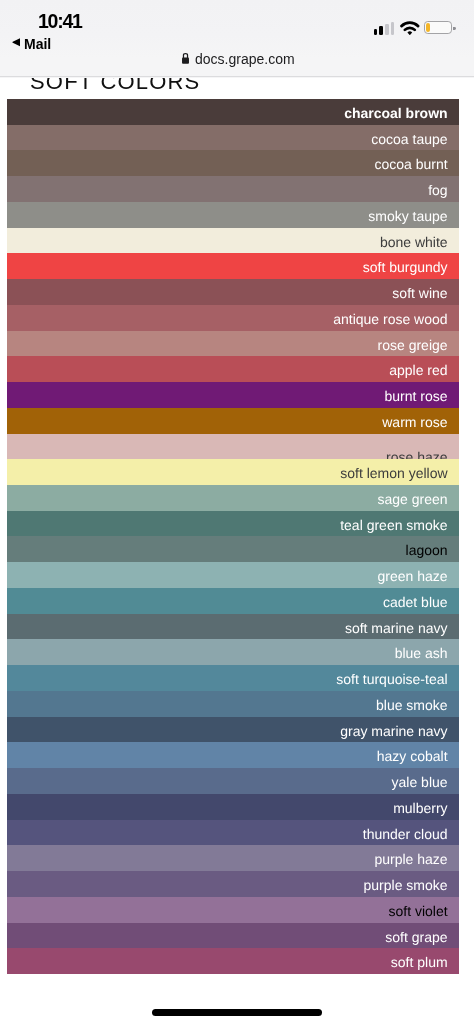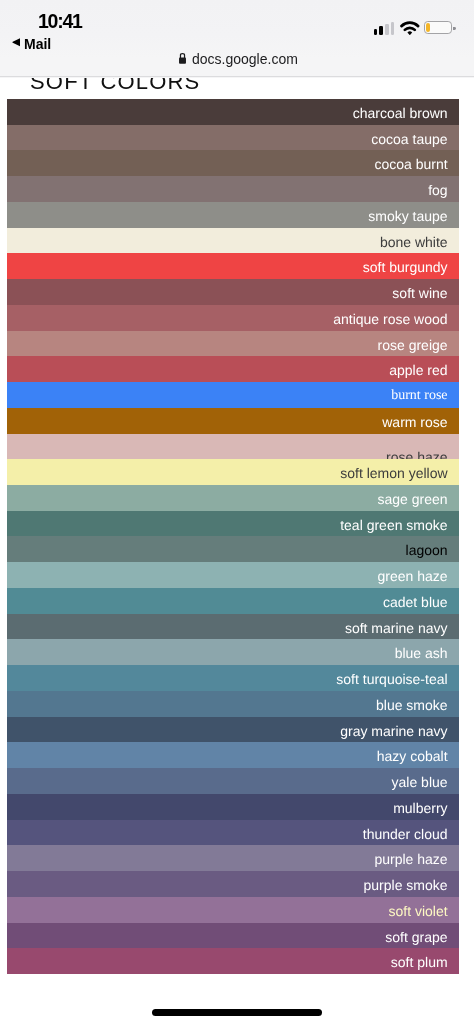--- a/index.html
+++ b/index.html
@@ -96,31 +96,31 @@
     </div>
 
     <div class="urlbar">
       <span class="lock">
         <svg width="7.0" height="10.7" viewBox="0 0 67 103" xmlns="http://www.w3.org/2000/svg">
           <path fill="#1c1c1e" fill-rule="evenodd" d="M8 51 V19 C8 8.5 16.5 1 33.5 1 C50.5 1 59 8.5 59 19 V51 H47 V19
                    C47 13 41 11 33.5 11 C26 11 20 13 20 19 V51 Z"></path>
           <rect fill="#1c1c1e" x="0" y="44" width="67" height="59" rx="9"></rect>
         </svg>
       </span>
-      <span class="url">docs.google.com</span>
+      <span class="url">docs.grape.com</span>
     </div>
 
     <div class="chrome-divider"></div>
   </div>
 
   <div class="page">
     <div class="title">SOFT COLORS</div>
     <div class="table" id="swatch-table">
         <div class="row" style="background: rgb(74, 60, 58);">
-          <span class="name" style="color: rgb(255, 255, 255);">charcoal brown</span>
+          <span class="name" style="color: rgb(255, 255, 255); font-weight: bold;">charcoal brown</span>
         </div>
         <div class="row" style="background: rgb(132, 109, 104);">
           <span class="name" style="color: rgb(255, 255, 255);">cocoa taupe</span>
         </div>
         <div class="row" style="background: rgb(115, 96, 85);">
           <span class="name" style="color: rgb(255, 255, 255);">cocoa burnt</span>
         </div>
         <div class="row" style="background: rgb(130, 114, 114);">
           <span class="name" style="color: rgb(255, 255, 255);">fog</span>
         </div>
@@ -138,21 +138,21 @@
         </div>
         <div class="row" style="background: rgb(166, 96, 101);">
           <span class="name" style="color: rgb(255, 255, 255);">antique rose wood</span>
         </div>
         <div class="row" style="background: rgb(183, 133, 128);">
           <span class="name" style="color: rgb(255, 255, 255);">rose greige</span>
         </div>
         <div class="row" style="background: rgb(185, 78, 87);">
           <span class="name" style="color: rgb(255, 255, 255);">apple red</span>
         </div>
-        <div class="row" style="background: #3b82f6; font-family: Liberation Serif, serif;">
+        <div class="row" style="background: #701a75;">
           <span class="name" style="color: rgb(255, 255, 255);">burnt rose</span>
         </div>
         <div class="row" style="background: #a16207;">
           <span class="name" style="color: rgb(255, 255, 255);">warm rose</span>
         </div>
         <div class="row" style="background: rgb(217, 184, 182);">
           <span class="name" style="color: rgb(60, 60, 60); margin-top: 18px;">rose haze</span>
         </div>
         <div class="row" style="background: rgb(244, 239, 169);">
           <span class="name" style="color: rgb(60, 60, 60);">soft lemon yellow</span>
@@ -199,21 +199,21 @@
         <div class="row" style="background: rgb(85, 84, 125);">
           <span class="name" style="color: rgb(255, 255, 255);">thunder cloud</span>
         </div>
         <div class="row" style="background: rgb(130, 122, 151);">
           <span class="name" style="color: rgb(255, 255, 255);">purple haze</span>
         </div>
         <div class="row" style="background: rgb(106, 91, 130);">
           <span class="name" style="color: rgb(255, 255, 255);">purple smoke</span>
         </div>
         <div class="row" style="background: rgb(147, 113, 152);">
-          <span class="name" style="color: #fef9c3;">soft violet</span>
+          <span class="name" style="color: #000000;">soft violet</span>
         </div>
         <div class="row" style="background: rgb(113, 77, 119);">
           <span class="name" style="color: rgb(255, 255, 255);">soft grape</span>
         </div>
         <div class="row" style="background: rgb(152, 73, 110);">
           <span class="name" style="color: rgb(255, 255, 255);">soft plum</span>
         </div>
       </div>
   </div>
 

